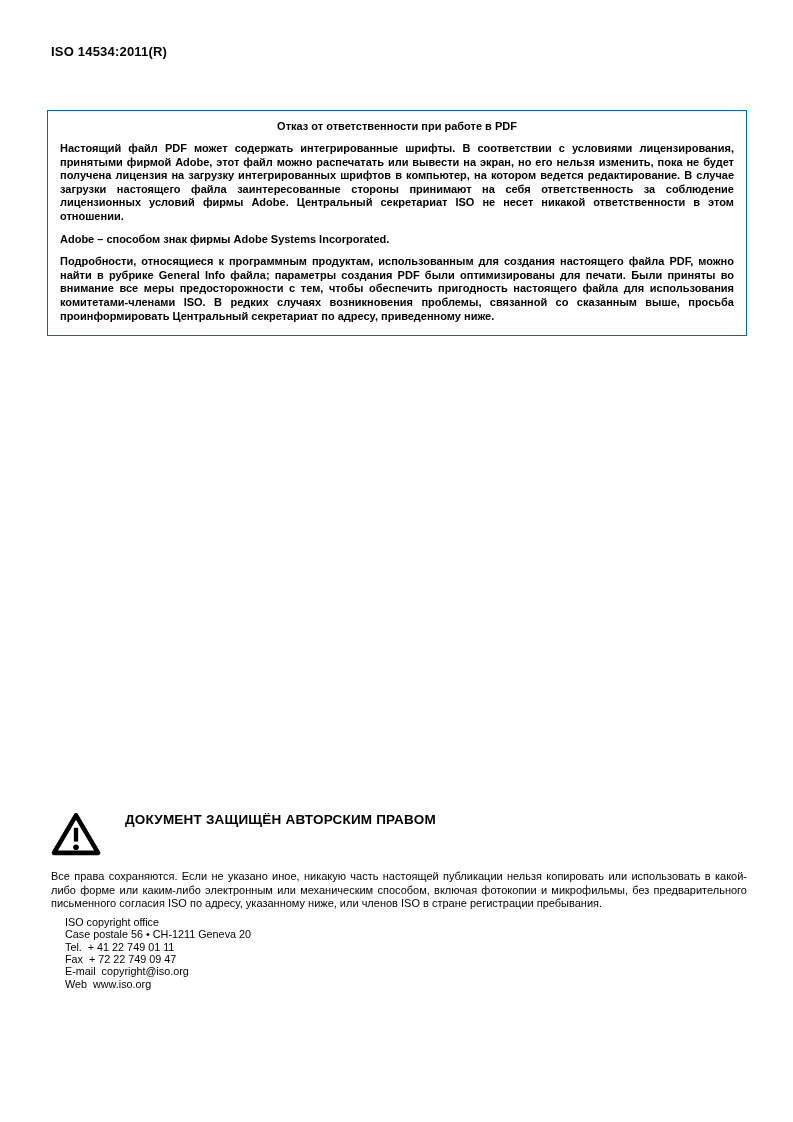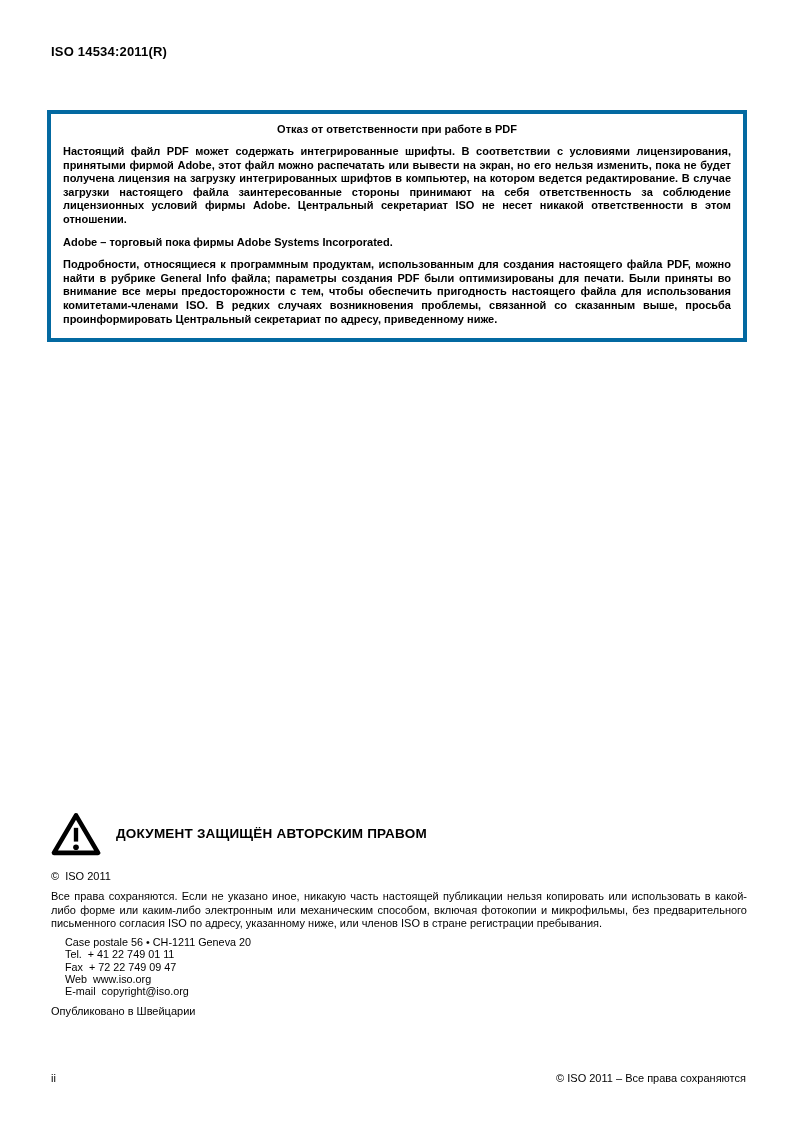--- a/index.html
+++ b/index.html
@@ -23,21 +23,21 @@
     left: 51px;
     font-size: 13px;
     font-weight: bold;
     letter-spacing: 0.2px;
   }
   .disclaimer-box {
     position: absolute;
     top: 110px;
     left: 47px;
     width: 700px;
-    border: 4px solid #0369a1;
+    border: 1px solid #0369a1;
     padding: 9px 12px 10px 12px;
   }
   .box-title {
     text-align: center;
     font-weight: bold;
     font-size: 11px;
     margin-bottom: 10px;
   }
   .disclaimer-box p {
     font-size: 11px;
@@ -48,22 +48,22 @@
   }
   .disclaimer-box p.last { margin-bottom: 2px; }
   .copyright-section {
     position: absolute;
     top: 812px;
     left: 51px;
     width: 696px;
   }
   .copyright-header {
     display: flex;
-    align-items: center;
-    gap: 15px;
+    align-items: flex-start;
+    gap: 24px;
     margin-bottom: 13px;
   }
   .warning-icon { display: block; line-height: 0; }
   .copyright-heading {
     font-size: 13.5px;
     font-weight: bold;
     padding-bottom: 3px;
     letter-spacing: 0.2px;
   }
   .copyright-line {
@@ -100,45 +100,40 @@
 </head>
 <body>
 
 <div class="page">
 
   <div class="doc-header">ISO 14534:2011(R)</div>
 
   <div class="disclaimer-box">
     <div class="box-title">Отказ от ответственности при работе в PDF</div>
     <p>Настоящий файл PDF может содержать интегрированные шрифты. В соответствии с условиями лицензирования, принятыми фирмой Adobe, этот файл можно распечатать или вывести на экран, но его нельзя изменить, пока не будет получена лицензия на загрузку интегрированных шрифтов в компьютер, на котором ведется редактирование. В случае загрузки настоящего файла заинтересованные стороны принимают на себя ответственность за соблюдение лицензионных условий фирмы Adobe. Центральный секретариат ISO не несет никакой ответственности в этом отношении.</p>
-    <p>Adobe – торговый пока фирмы Adobe Systems Incorporated.</p>
+    <p>Adobe – способом знак фирмы Adobe Systems Incorporated.</p>
     <p class="last">Подробности, относящиеся к программным продуктам, использованным для создания настоящего файла PDF, можно найти в рубрике General Info файла; параметры создания PDF были оптимизированы для печати. Были приняты во внимание все меры предосторожности с тем, чтобы обеспечить пригодность настоящего файла для использования комитетами-членами ISO. В редких случаях возникновения проблемы, связанной со сказанным выше, просьба проинформировать Центральный секретариат по адресу, приведенному ниже.</p>
   </div>
 
   <div class="copyright-section">
     <div class="copyright-header">
       <span class="warning-icon">
         <svg width="50" height="45" viewBox="0 0 60 54" aria-hidden="true">
           <path d="M30 4 L56.5 49 L3.5 49 Z" fill="#ffffff" stroke="#000000" stroke-width="5.5" stroke-linejoin="round"></path>
           <rect x="27.4" y="19" width="5.2" height="16.5" fill="#000000"></rect>
           <circle cx="30" cy="42.3" r="3.4" fill="#000000"></circle>
         </svg>
       </span>
       <span class="copyright-heading">ДОКУМЕНТ ЗАЩИЩЁН АВТОРСКИМ ПРАВОМ</span>
     </div>
-    <div class="copyright-line">©  ISO 2011</div>
     <p class="copyright-body">Все права сохраняются. Если не указано иное, никакую часть настоящей публикации нельзя копировать или использовать в какой-либо форме или каким-либо электронным или механическим способом, включая фотокопии и микрофильмы, без предварительного письменного согласия ISO по адресу, указанному ниже, или членов ISO в стране регистрации пребывания.</p>
     <div class="address-block">
+      <div class="address-line">ISO copyright office</div>
       <div class="address-line">Case postale 56 • CH-1211 Geneva 20</div>
       <div class="address-line">Tel.  + 41 22 749 01 11</div>
       <div class="address-line">Fax  + 72 22 749 09 47</div>
+      <div class="address-line">E-mail  copyright@iso.org</div>
       <div class="address-line">Web  www.iso.org</div>
-      <div class="address-line">E-mail  copyright@iso.org</div>
     </div>
-    <div class="published-line">Опубликовано в Швейцарии</div>
   </div>
 
-  <div class="footer">
-    <span>ii</span>
-    <span>© ISO 2011 – Все права сохраняются</span>
-  </div>
 
 </div>
 
 </body></html>

